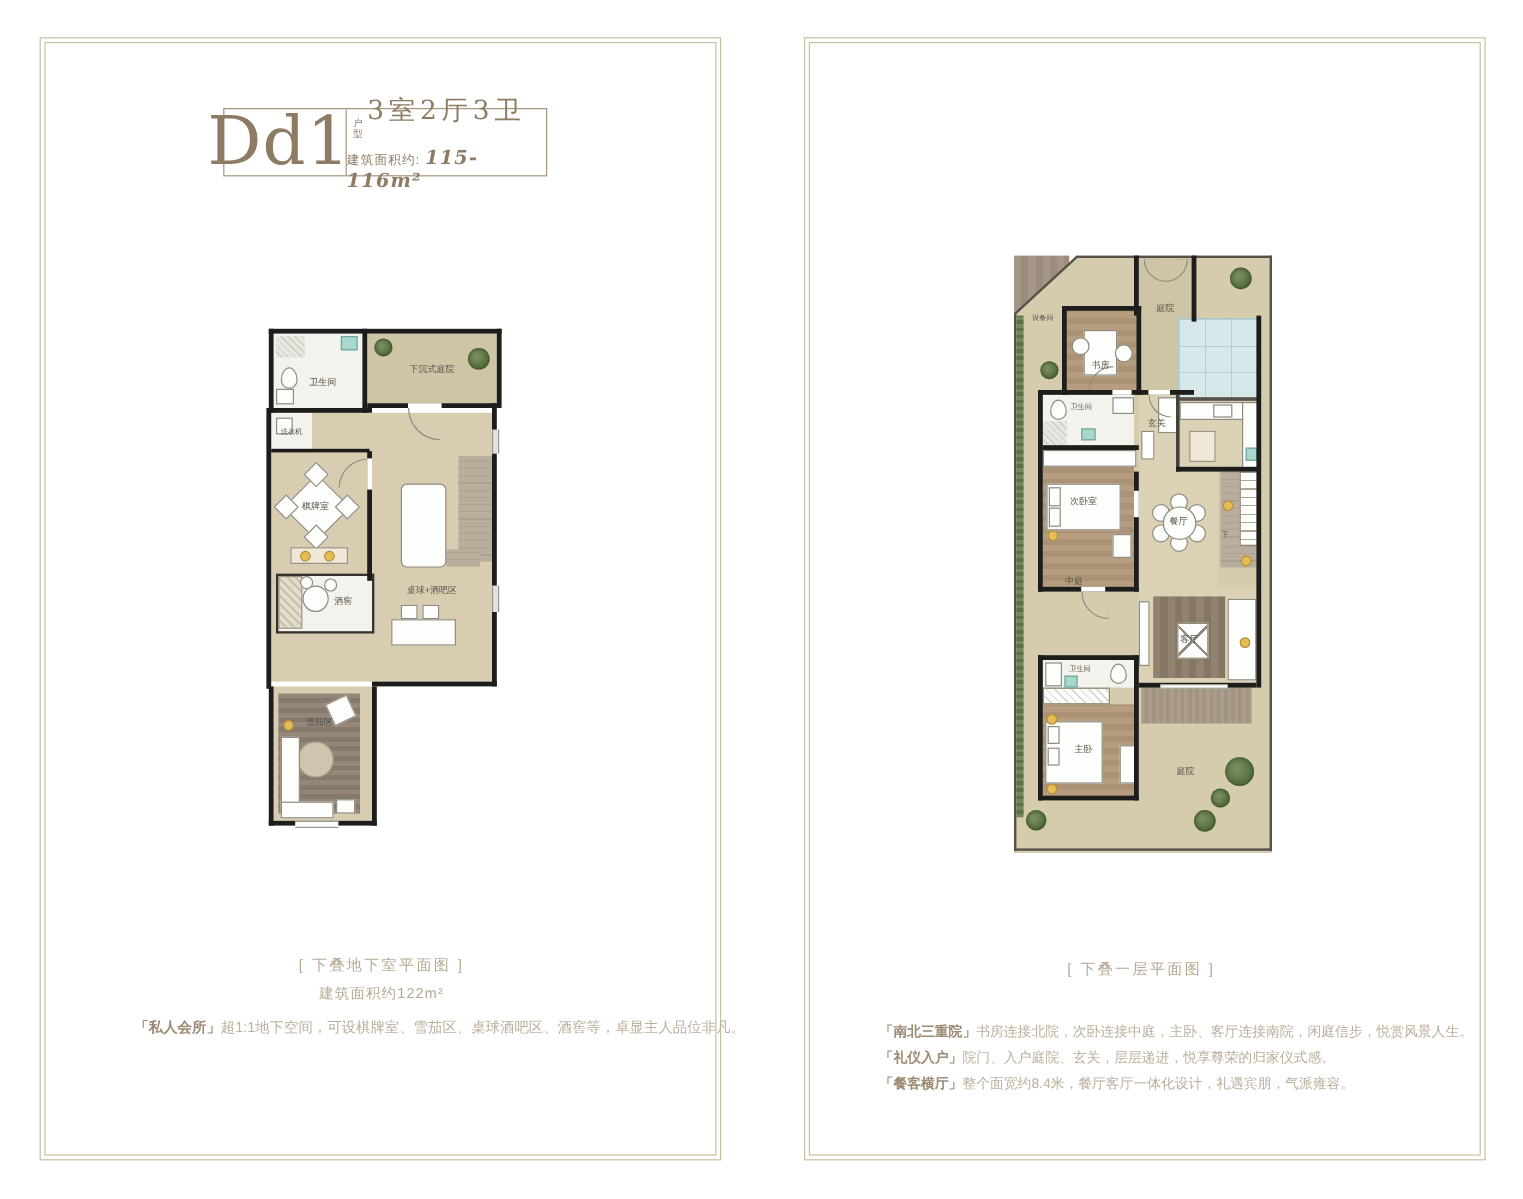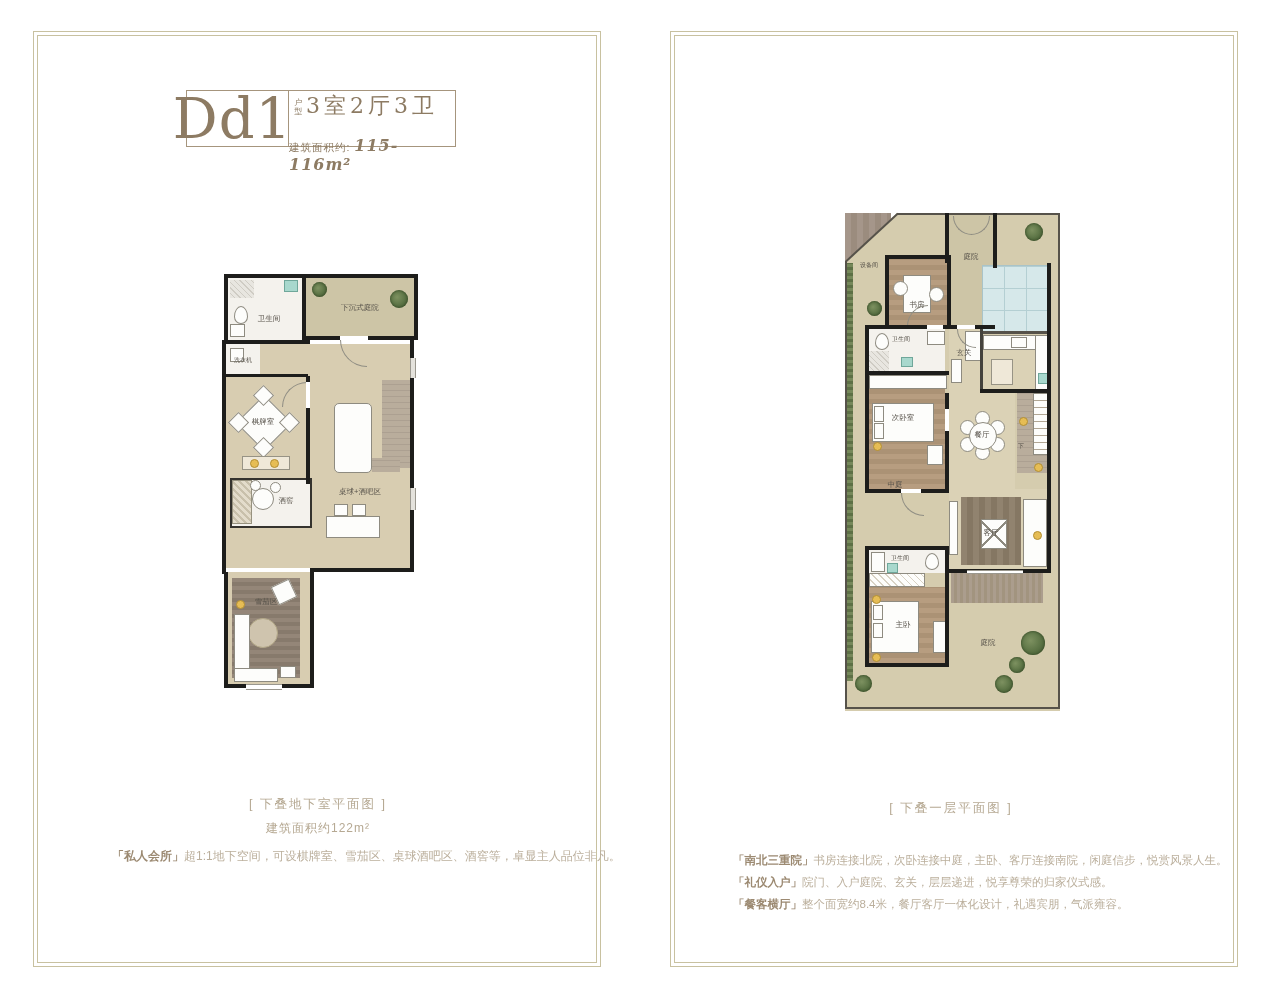--- a/index.html
+++ b/index.html
@@ -6,21 +6,21 @@
   body{width:1269px;height:999px;background:#ffffff;position:relative;overflow:hidden;
        font-family:"Liberation Sans",sans-serif;}
   
   .frame{position:absolute;border:1px solid #c8c1a0;}
   .frame-inner{position:absolute;inset:3px;border:1px solid #c8c1a0;}
   
   .tblock{position:absolute;left:186px;top:90px;width:268px;height:55px;border:1px solid #a6957d;display:flex;}
   .tb-left{width:101px;border-right:1px solid #a6957d;display:flex;align-items:center;justify-content:center;}
   .tb-code{font-family:"DejaVu Serif",serif;font-size:56px;color:#8d7b63;line-height:1;letter-spacing:1px;}
   .tb-suffix{display:inline-block;width:10px;font-size:8px;line-height:9px;color:#8d7b63;margin-left:2px;transform:translateY(-12px);word-break:break-all;}
-  .tb-right{flex:1;display:flex;flex-direction:column;align-items:center;color:#8d7b63;}
+  .tb-right{flex:1;display:flex;flex-direction:column;justify-content:center;align-items:center;color:#8d7b63;}
   .tb-spec{font-family:"DejaVu Serif",serif;font-size:22px;letter-spacing:4px;}
   .tb-area{font-size:10.5px;letter-spacing:1px;margin-top:15px;}
   .tb-area-val{font-family:"DejaVu Serif",serif;font-style:italic;font-weight:bold;font-size:16px;}
   
   .caption{position:absolute;width:400px;text-align:center;font-size:12.5px;letter-spacing:2px;color:#b6a993;}
   .subcaption{position:absolute;width:400px;text-align:center;font-size:12px;letter-spacing:1px;color:#b6a993;}
   .feats{position:absolute;color:#bbaf9c;}
   .feat{white-space:nowrap;}
   .ftag{font-weight:bold;color:#9c8a72;}
   

